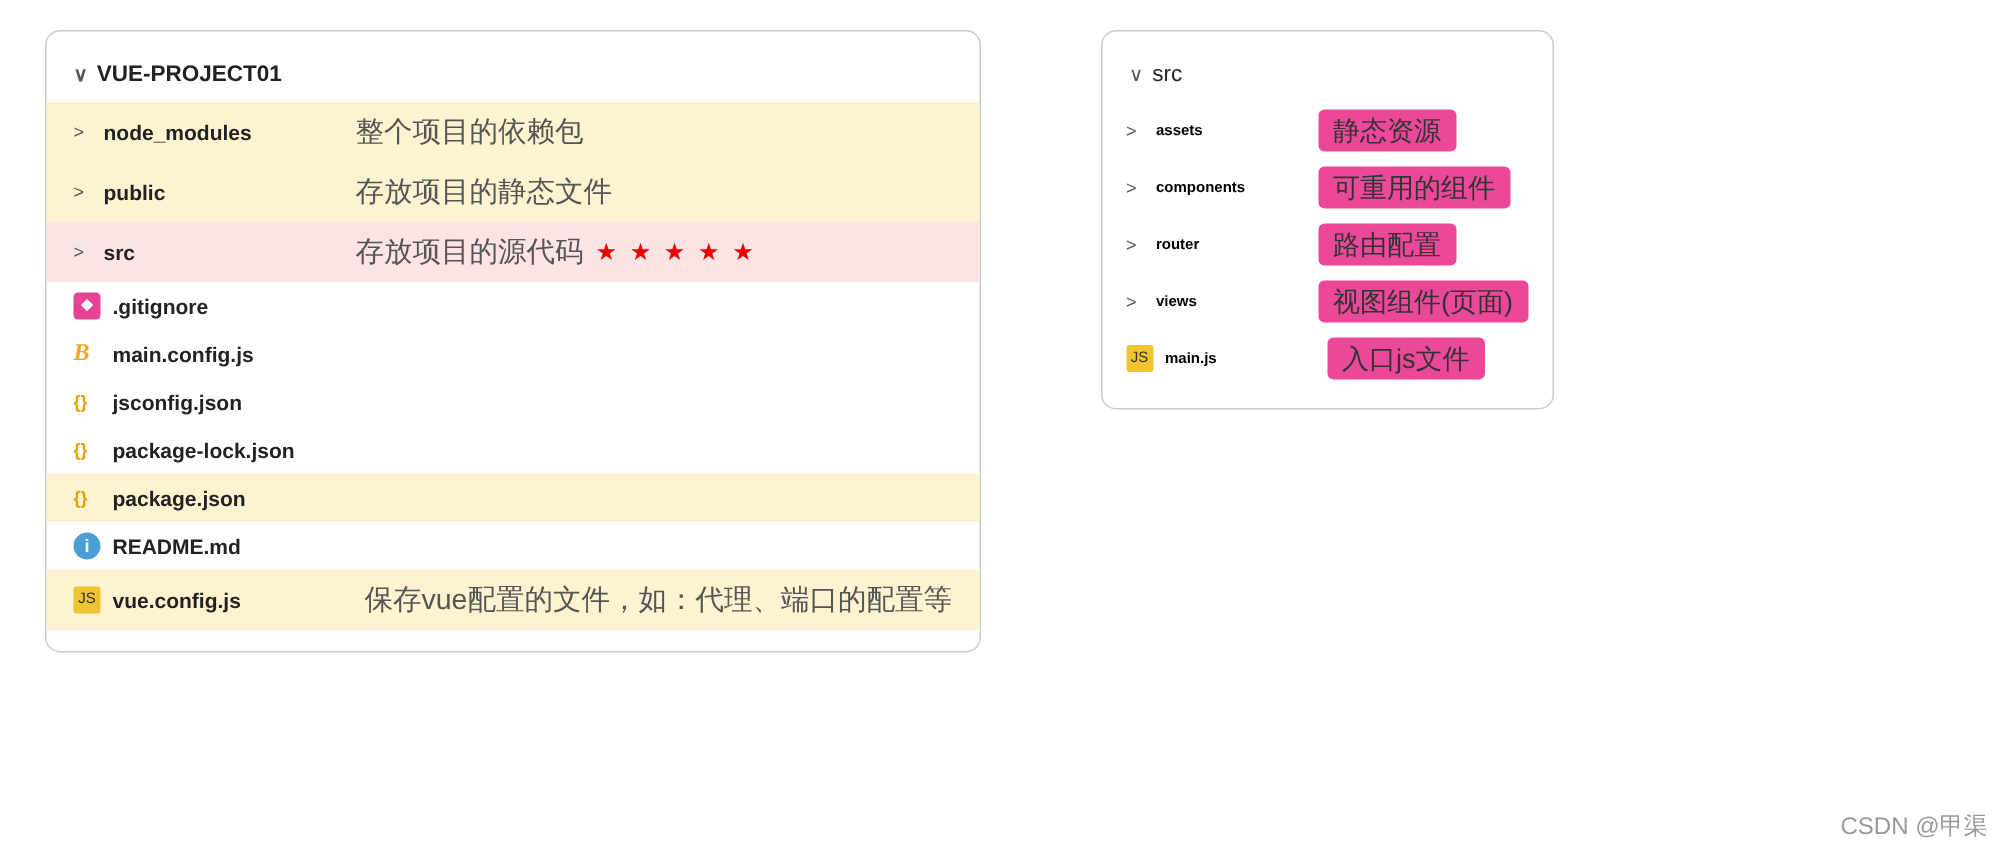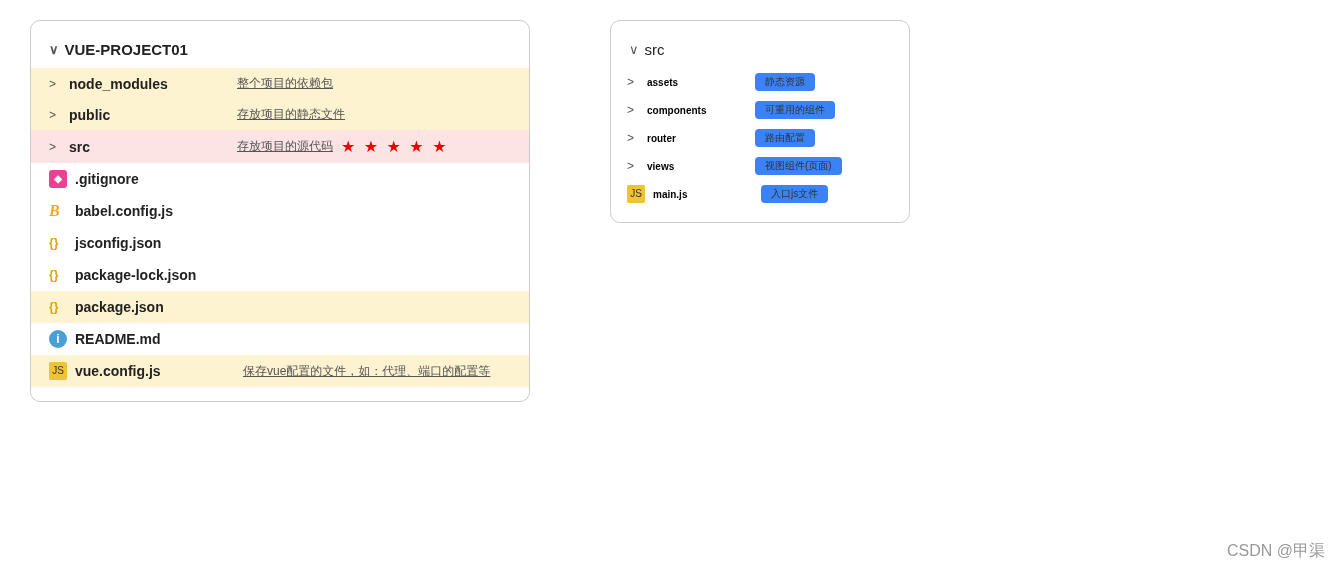--- a/index.html
+++ b/index.html
@@ -64,22 +64,21 @@
       min-width: 12px;
     }
 
     .tree-item .item-name {
       font-weight: 600;
       min-width: 160px;
     }
 
     .tree-item .item-desc {
       color: #555;
-      font-size: 12px;
-      text-decoration: underline;
+      font-size: 19px;
     }
 
     .tree-item .stars {
       color: #e00;
       font-size: 16px;
       letter-spacing: 2px;
     }
 
     .icon-gitignore {
       display: inline-block;
@@ -178,25 +177,25 @@
       min-width: 12px;
     }
 
     .src-item .item-name {
       font-weight: 600;
       min-width: 100px;
       font-size: 10px;
     }
 
     .tag-label {
-      background: #3b82f6;
+      background: #ec4899;
       color: #333;
       border-radius: 4px;
       padding: 2px 10px;
-      font-size: 10px;
+      font-size: 18px;
       white-space: nowrap;
     }
 
     .watermark {
       position: fixed;
       bottom: 10px;
       right: 18px;
       font-size: 16px;
       color: #999;
     }
@@ -236,21 +235,21 @@
       <span class="stars">★ ★ ★ ★ ★</span>
     </div>
 
     <div class="tree-item">
       <span class="icon-gitignore">◆</span>
       <span class="item-name">.gitignore</span>
     </div>
 
     <div class="tree-item">
       <span class="icon-babel">B</span>
-      <span class="item-name">babel.config.js</span>
+      <span class="item-name">main.config.js</span>
     </div>
 
     <div class="tree-item">
       <span class="icon-json">{}</span>
       <span class="item-name">jsconfig.json</span>
     </div>
 
     <div class="tree-item">
       <span class="icon-json">{}</span>
       <span class="item-name">package-lock.json</span>

